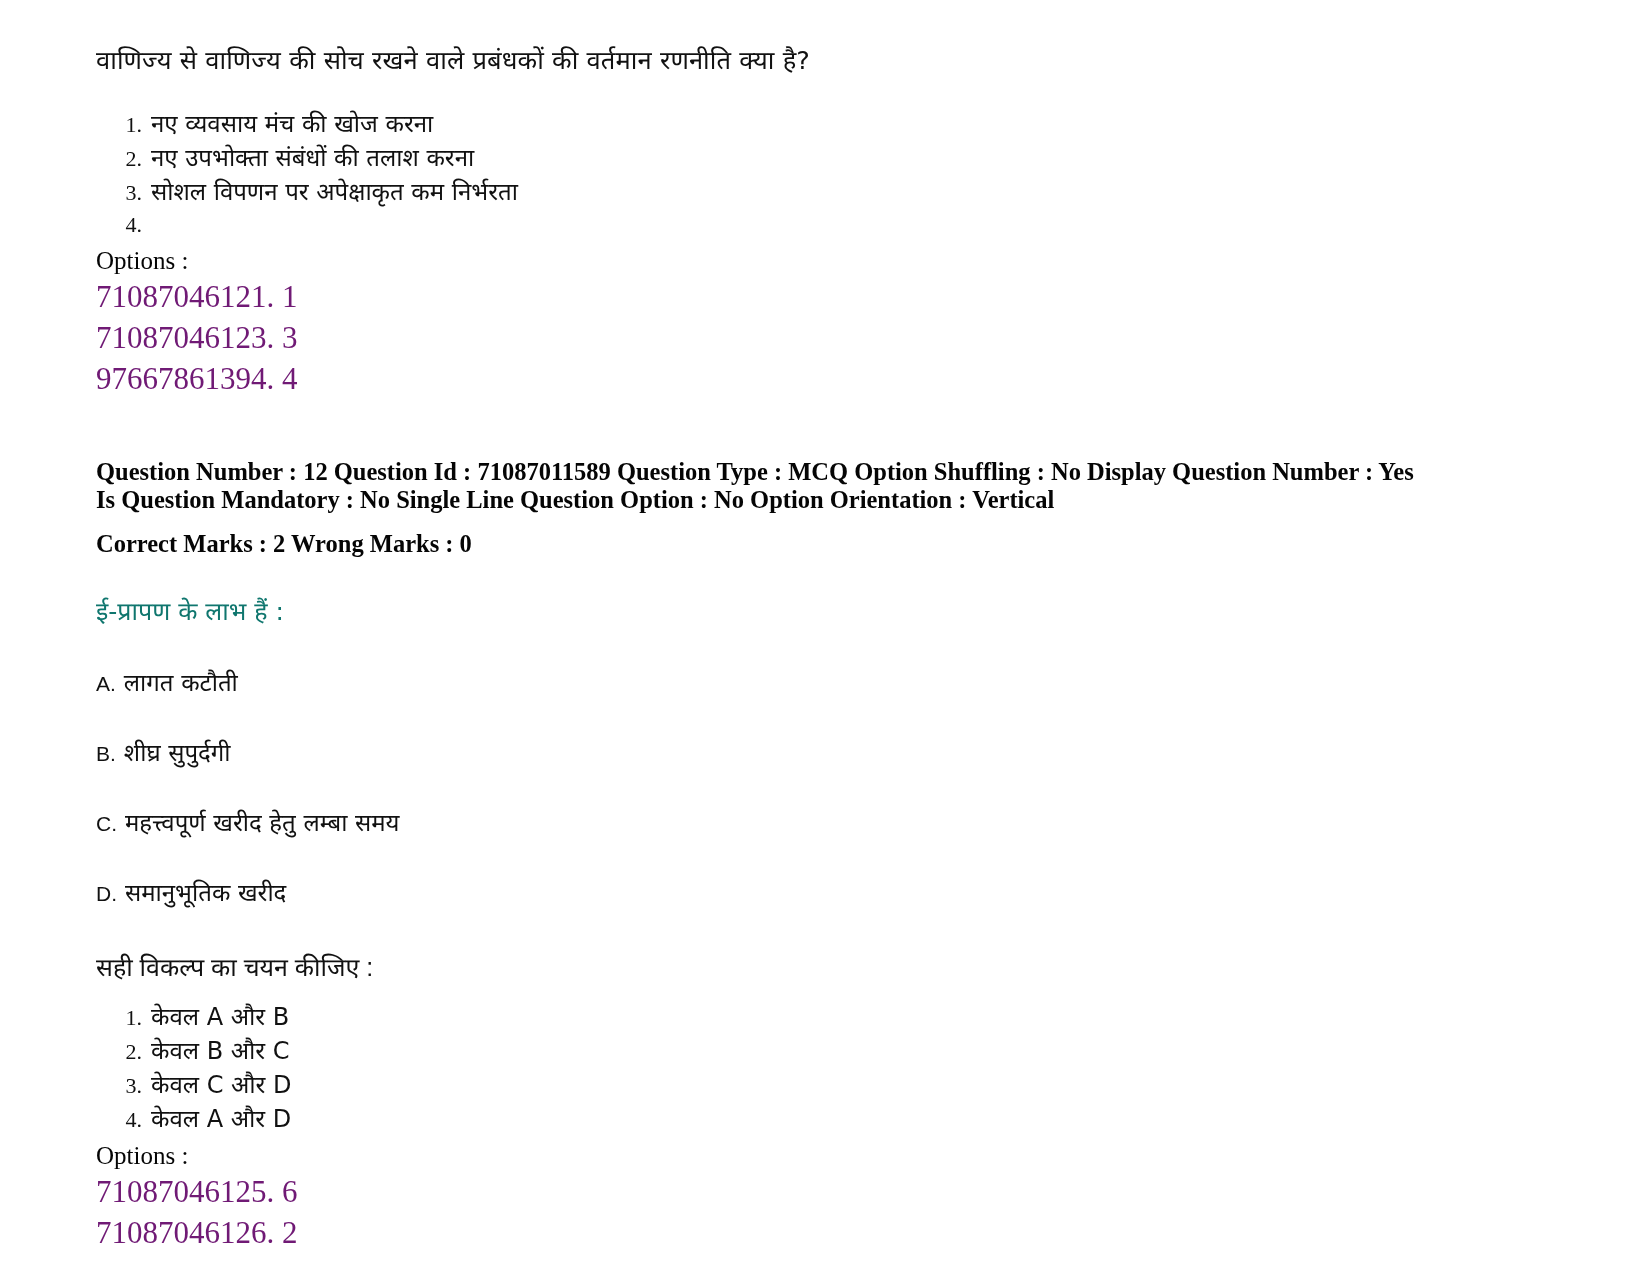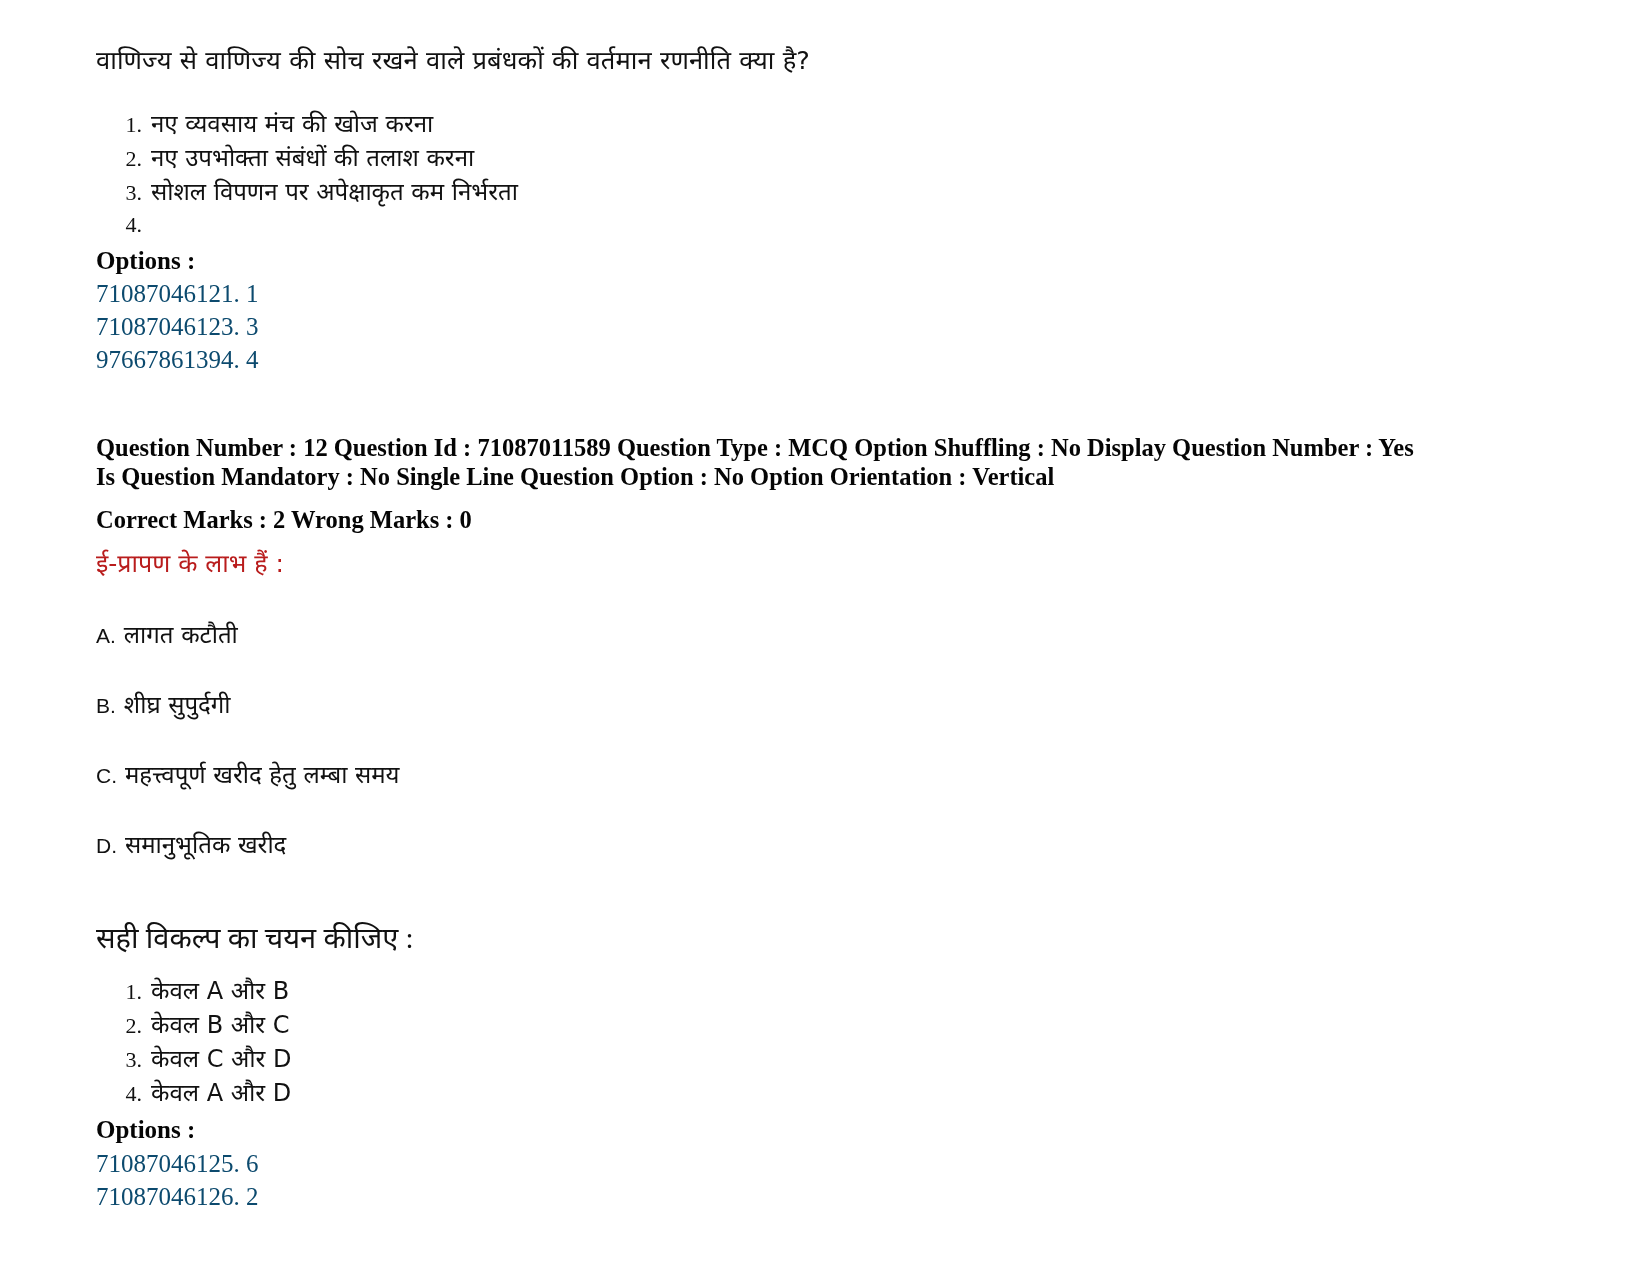--- a/index.html
+++ b/index.html
@@ -63,31 +63,31 @@
     padding-right: 9px;
     color: #111111;
   }
   ol.choice-list li .txt {
     white-space: pre;
   }
 
   
   .options-label {
     font-family: "Liberation Serif", "DejaVu Serif", serif;
-    font-weight: bold;
+    font-weight: normal;
     font-size: 25px;
     line-height: 1.3;
     margin-top: 4px;
     color: #050505;
   }
   .option-id-row {
     font-family: "Liberation Serif", "DejaVu Serif", serif;
-    font-size: 25px;
+    font-size: 31px;
     line-height: 1.32;
-    color: #0c4a6e;
+    color: #701a75;
     white-space: pre;
   }
 
   
   .meta-block {
     font-family: "Liberation Serif", "DejaVu Serif", serif;
     font-weight: bold;
     font-size: 24.5px;
     line-height: 1.16;
     color: #050505;
@@ -107,44 +107,44 @@
   }
 
   
   .gap-lg { height: 46px; }
   .gap-sm { height: 16px; }
 
   .q2-stem {
     font-family: "DejaVu Sans", "Liberation Sans", sans-serif;
     font-size: 25px;
     line-height: 1.3;
-    color: #b91c1c;
-    margin-top: 13px;
+    color: #0f766e;
+    margin-top: 37px;
   }
   .lettered-item {
     font-family: "DejaVu Sans", "Liberation Sans", sans-serif;
     font-size: 24px;
     line-height: 1.25;
     color: #111111;
     margin-top: 40px;
     display: flex;
     align-items: baseline;
   }
   .lettered-item .letter {
     font-family: "Liberation Sans", "DejaVu Sans", sans-serif;
     font-size: 21px;
     padding-right: 8px;
     color: #111111;
   }
   .select-instruction {
-    font-family: Liberation Serif, serif;
-    font-size: 29px;
-    line-height: 1.3;
-    color: #111111;
-    margin-top: 60px;
+    font-family: Liberation Sans, sans-serif;
+    font-size: 25px;
+    line-height: 1.3;
+    color: #111111;
+    margin-top: 43px;
   }
 </style>
 </head>
 <body>
 
 <div class="page">
 
   <div>
 
     <div class="question-stem hindi">वाणिज्य से वाणिज्य की सोच रखने वाले प्रबंधकों की वर्तमान रणनीति क्या है?</div>

